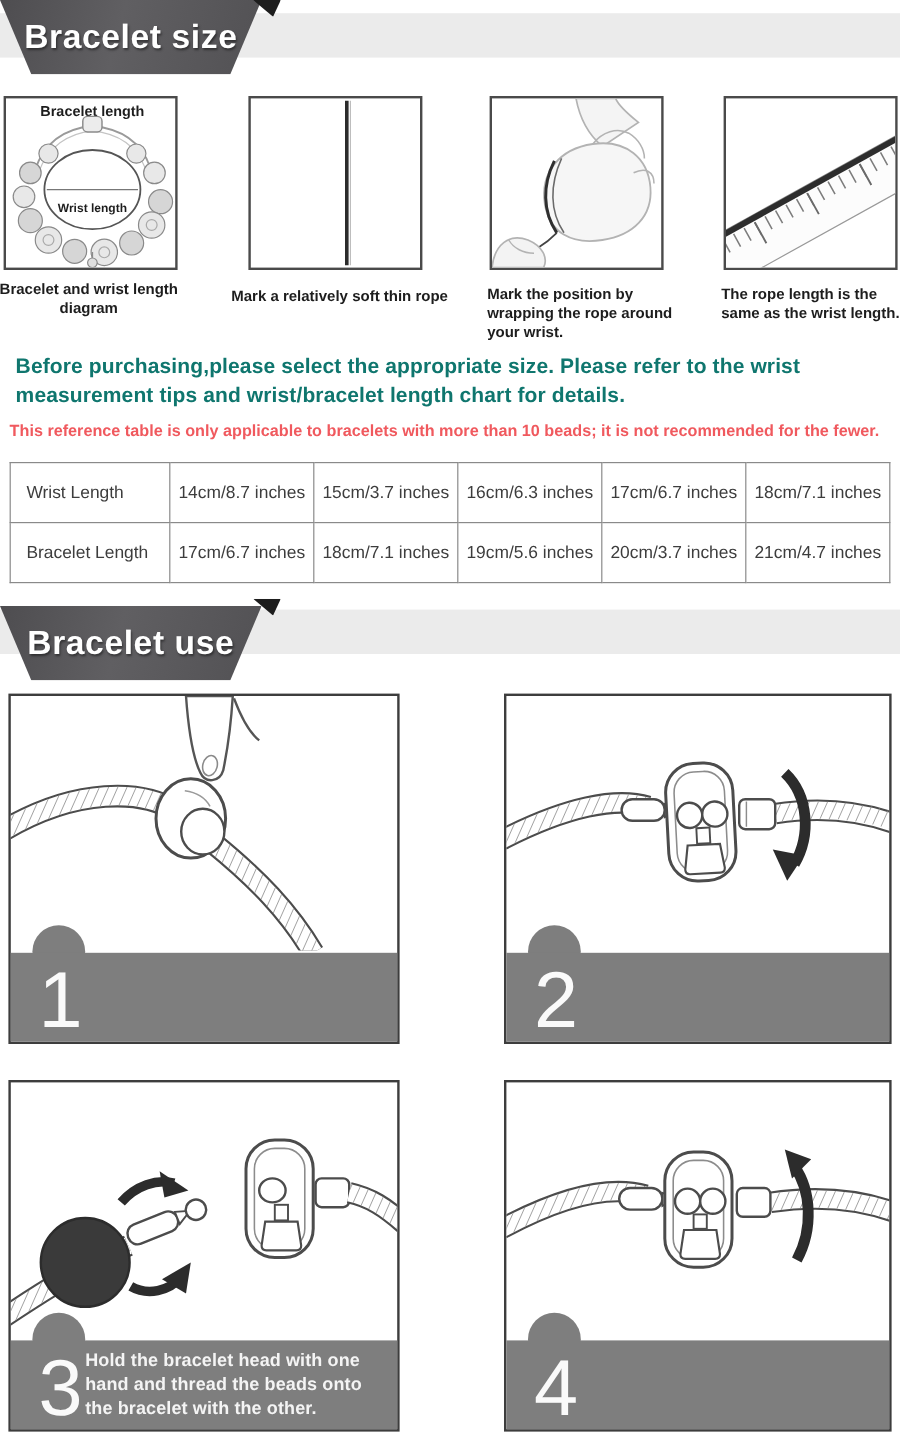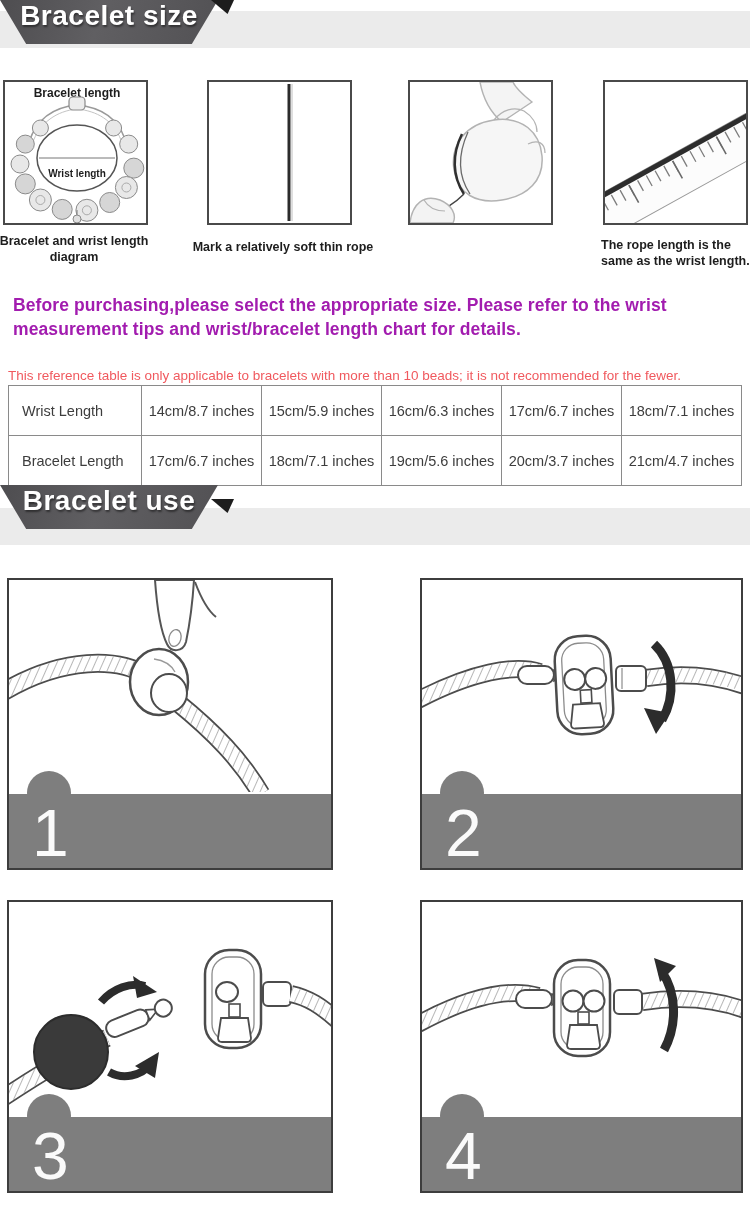--- a/index.html
+++ b/index.html
@@ -1,38 +1,38 @@
 <!DOCTYPE html>
 <html style="--banner-strip: #ebebeb; --banner-fold: #1d1d1d; --note-red: #f0595e; --step-bar: #7e7e7e;"><head>
 <meta charset="utf-8">
 <style>
   html,body{margin:0;padding:0;background:#fff;}
   body{font-family:"Liberation Sans","DejaVu Sans",sans-serif;}
   .page{position:relative;width:750px;height:1213px;background:#fff;overflow:hidden;}
 
   
   .banner-strip{position:absolute;left:0;width:750px;height:37px;background:var(--banner-strip,#ebebeb);}
-  .banner{position:absolute;left:0;width:218px;height:44px;
+  .banner{position:absolute;left:0;width:218px;height:62px;
     background:linear-gradient(105deg,#4e4d50 0%,#605f62 45%,#525154 100%);
     clip-path:polygon(0 0,100% 0,88% 100%,12% 100%);
-    display:flex;align-items:flex-start;justify-content:center;}
+    display:flex;align-items:center;justify-content:center;}
   .banner-label{color:#fff;font-size:28px;font-weight:bold;letter-spacing:.5px;
     text-shadow:1px 2px 2px rgba(0,0,0,.45);white-space:nowrap;}
   .banner-fold{position:absolute;width:23px;height:14px;background:var(--banner-fold,#1d1d1d);
     clip-path:polygon(0 0,100% 0,72% 100%);}
 
   
   .howto-box{position:absolute;top:80px;width:141px;height:141px;background:#fff;border:2px solid #4a4a4a;}
   .howto-caption{position:absolute;font-size:12.5px;font-weight:bold;color:#1d1d1d;line-height:16px;}
   .cap-center{text-align:center;}
 
   
   .intro{position:absolute;top:294px;left:13px;width:726px;font-size:17.5px;font-weight:bold;
-    color:#a21caf;line-height:23.5px;letter-spacing:.1px;}
-  .note{position:absolute;top:368px;left:8px;width:740px;font-size:13.5px;font-weight:normal;
+    color:#0f766e;line-height:23.5px;letter-spacing:.1px;}
+  .note{position:absolute;top:351px;left:8px;width:740px;font-size:13.5px;font-weight:bold;
     color:var(--note-red,#f0595e);}
 
   
   .size-table{position:absolute;top:385px;left:8px;width:734px;border-collapse:collapse;table-layout:fixed;}
   .size-table td{border:1px solid #8a8a8a;height:49px;font-size:14.5px;color:#3d3d3d;
     text-align:center;vertical-align:middle;background:#fff;padding:0 2px;}
   .size-table td.rowlabel{text-align:left;padding-left:13px;width:117px;}
 
   
   .step-panel{position:absolute;background:#fff;border:2px solid #3d3d3d;}
@@ -113,48 +113,49 @@
         <rect x="0" y="0" width="240" height="42" fill="#fcfcfc" stroke="#999" stroke-width="1"></rect>
         <line x1="0" y1="2.5" x2="240" y2="2.5" stroke="#2d2d2d" stroke-width="5"></line>
         <line x1="3" y1="12" x2="240" y2="12" stroke="#7d7d7d" stroke-width="12" stroke-dasharray="1.3,8.7"></line>
         <line x1="3" y1="16" x2="240" y2="16" stroke="#6a6a6a" stroke-width="20" stroke-dasharray="1.6,48.4"></line>
       </g>
     </svg>
   </div>
 
   <div class="howto-caption cap-center" style="top:233px;left:-2px;width:152px">Bracelet and wrist length diagram</div>
   <div class="howto-caption" style="top:239px;left:183px;width:200px;text-align:center;white-space:nowrap">Mark a relatively soft thin rope</div>
+  <div class="howto-caption" style="top:237px;left:406px;width:168px">Mark the position by wrapping the rope around your wrist.</div>
   <div class="howto-caption" style="top:237px;left:601px;width:160px">The rope length is the same as the wrist length.</div>
 
   <div class="intro">Before purchasing,please select the appropriate size. Please refer to the wrist measurement tips and wrist/bracelet length chart for details.</div>
   <div class="note">This reference table is only applicable to bracelets with more than 10 beads; it is not recommended for the fewer.</div>
 
   <table class="size-table">
     <tbody>
         <tr>
       <td class="rowlabel">Wrist Length</td>
       <td>14cm/8.7 inches</td>
-      <td>15cm/5.9 inches</td>
+      <td>15cm/3.7 inches</td>
       <td>16cm/6.3 inches</td>
       <td>17cm/6.7 inches</td>
       <td>18cm/7.1 inches</td>
     </tr>
     <tr>
       <td class="rowlabel">Bracelet Length</td>
       <td>17cm/6.7 inches</td>
       <td>18cm/7.1 inches</td>
       <td>19cm/5.6 inches</td>
       <td>20cm/3.7 inches</td>
       <td>21cm/4.7 inches</td>
     </tr>
   </tbody>
     </table>
 
   <div class="banner-strip" style="top:508px"></div>
-  <div class="banner" style="top:485px">
+  <div class="banner" style="top:505px">
     <span class="banner-label">Bracelet use</span>
   </div>
   <div class="banner-fold" style="top:499px;left:211px"></div>
 
   <div class="step-panel" style="top:578px;left:7px;width:322px;height:288px">
     <svg class="step-art" width="322" height="212" viewBox="0 0 322 212">
       <defs>
           <pattern id="hA" patternUnits="userSpaceOnUse" width="7" height="7" patternTransform="rotate(24)">
         <line x1="0" y1="0" x2="0" y2="7" stroke="#8f8f8f" stroke-width="1.3"></line>
           </pattern>
@@ -245,20 +246,21 @@
       <rect x="220" y="102" width="11" height="13" fill="#fff" stroke="#4c4c4c" stroke-width="1.6"></rect>
       <path d="M212,116 h27 l3,20 q0,4 -4,4 h-25 q-4,0 -4,-4 Z" fill="#fff" stroke="#4c4c4c" stroke-width="1.8"></path>
       <rect x="254" y="80" width="28" height="24" rx="5" fill="#fff" stroke="#4c4c4c" stroke-width="2"></rect>
       <path d="M282,92 C300,96 312,104 328,118" fill="none" stroke="#4c4c4c" stroke-width="18"></path>
       <path d="M282,92 C300,96 312,104 328,118" fill="none" stroke="#fff" stroke-width="14.5"></path>
       <path d="M282,92 C300,96 312,104 328,118" fill="none" stroke="url(#hC)" stroke-width="14.5"></path>
     </svg>
     <div class="step-bump"></div>
     <div class="step-bar">
       <div class="step-number">3</div>
+      <div class="step-text">Hold the bracelet head with one hand and thread the beads onto the bracelet with the other.</div>
     </div>
   </div>
 
   <div class="step-panel" style="top:900px;left:420px;width:319px;height:289px">
     <svg class="step-art" width="319" height="211" viewBox="0 0 319 211">
       <defs>
           <pattern id="hD" patternUnits="userSpaceOnUse" width="7" height="7" patternTransform="rotate(24)">
         <line x1="0" y1="0" x2="0" y2="7" stroke="#8f8f8f" stroke-width="1.3"></line>
           </pattern>
         </defs>

